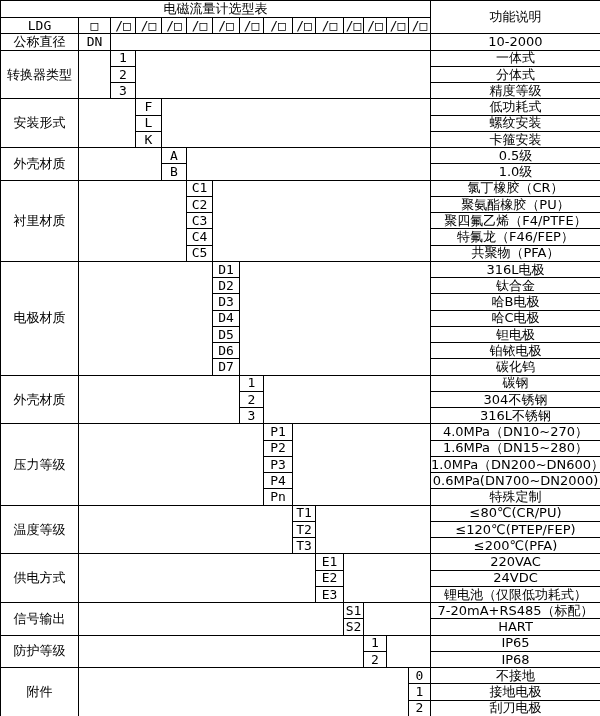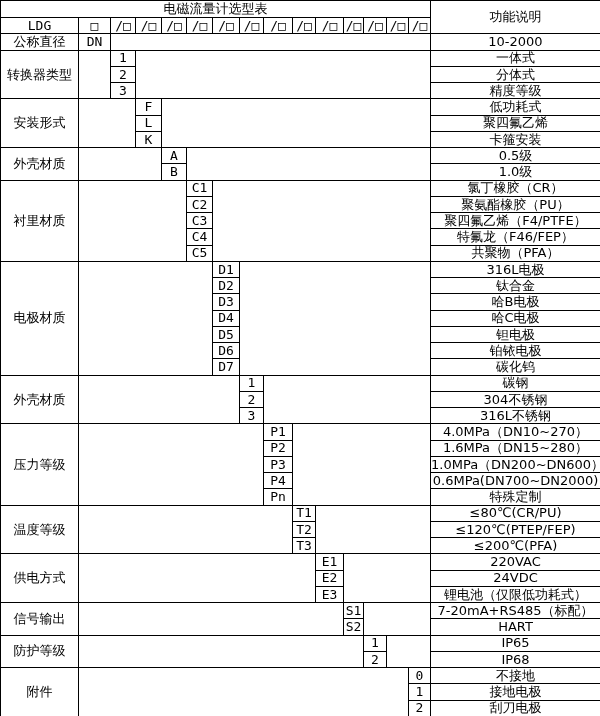--- a/index.html
+++ b/index.html
@@ -104,21 +104,21 @@
       </tr>
       <tr class="data">
         <td class="label" rowspan="3">安装形式</td>
         <td class="empty" colspan="2" rowspan="3"></td>
         <td class="code">F</td>
         <td class="empty" colspan="11" rowspan="3"></td>
         <td class="desc">低功耗式</td>
       </tr>
       <tr class="data">
         <td class="code">L</td>
-        <td class="desc">聚四氟乙烯</td>
+        <td class="desc">螺纹安装</td>
       </tr>
       <tr class="data">
         <td class="code">K</td>
         <td class="desc">卡箍安装</td>
       </tr>
       <tr class="data">
         <td class="label" rowspan="2">外壳材质</td>
         <td class="empty" colspan="3" rowspan="2"></td>
         <td class="code">A</td>
         <td class="empty" colspan="10" rowspan="2"></td>

